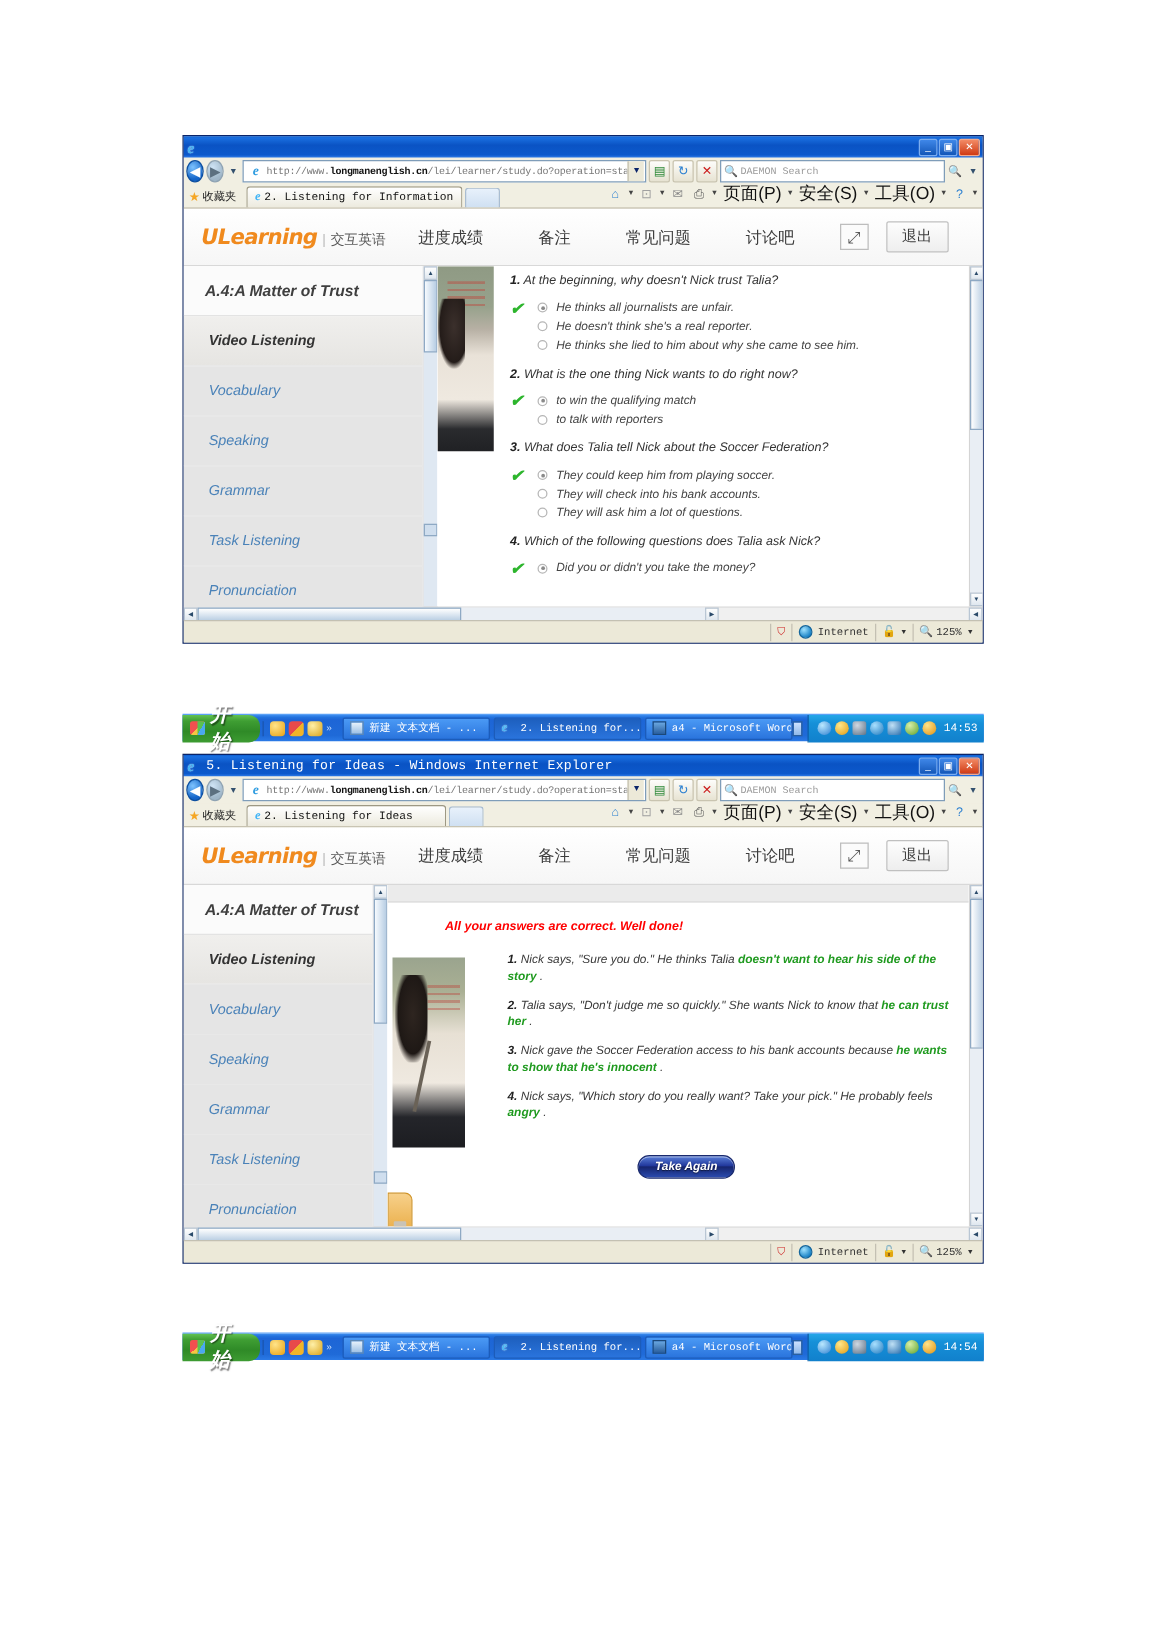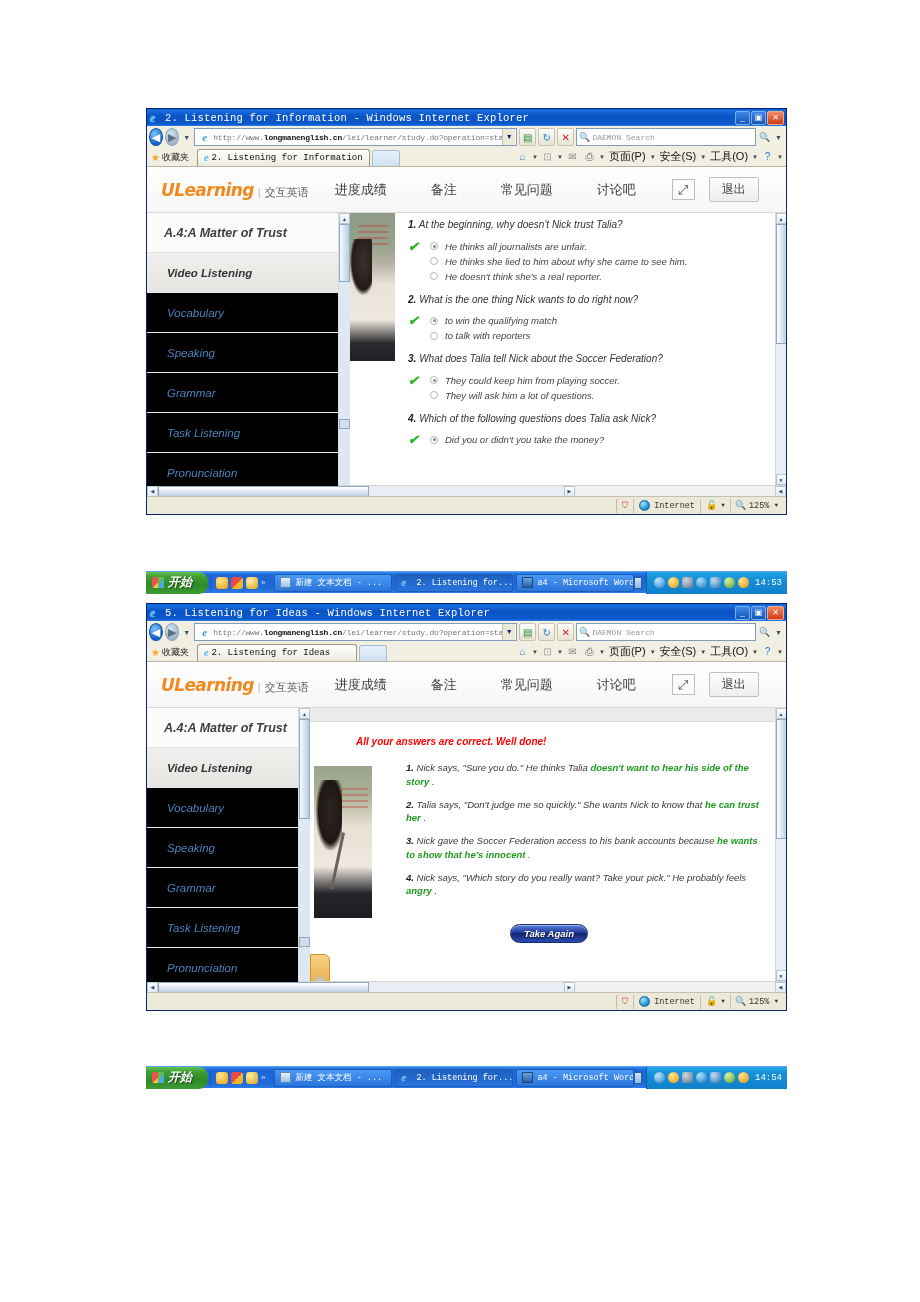--- a/index.html
+++ b/index.html
@@ -113,21 +113,21 @@
     display:flex; align-items:center; gap:3px; padding:0 6px;
     font-size:9px; color:#111; font-family:"Liberation Mono",monospace;
     white-space:nowrap; overflow:hidden; margin-left:4px;
   }
   .tab-new {
     width:28px;height:16px;background:linear-gradient(to bottom,#e8f1fb,#cfe0f2);
     border:1px solid #a9bdd2;border-bottom:none;border-radius:3px 3px 0 0; margin-left:2px;
   }
   .cmdbar { margin-left:auto; display:flex; align-items:center; gap:2px; padding:0 3px 2px 0; font-size:9px; color:#111;}
   .cmd-ic { width:15px;height:14px; display:flex;align-items:center;justify-content:center; font-size:10px; }
-  .cmd-txt { padding:0 2px; white-space:nowrap; font-size:11px;}
+  .cmd-txt { padding:0 2px; white-space:nowrap; font-size:14px;}
   .cmd-ar { font-size:6px; color:#444; }
 
   
   .ie-content { background:#fff; position:relative; overflow:hidden; }
   #window-1 .ie-content { height: 329px; }
   #window-2 .ie-content { height: 330px; }
 
   
   .ul-header {
     height: 46px; background: linear-gradient(to bottom,#ffffff,#f6f6f6);
@@ -165,21 +165,21 @@
   .side-title {
     height: 40px; display:flex; align-items:center; padding-left:17px;
     font-size:12.5px; font-weight:bold; color:#3f3f3f;
     border-bottom:1px solid #e3e3e3;
     background:#fbfbfb;
   }
   .side-item {
     height: 40px; display:flex; align-items:center; padding-left:20px;
     font-size:11.5px; color:#4a82b8;
     border-bottom:1px solid #e8e8e8;
-    background:#000000;
+    background:#e5e5e5;
   }
   .side-item.active { color:#333; font-weight:bold; background:linear-gradient(to bottom,#f0efed,#e6e5e2); }
 
   
   .main-region { flex:1 1 auto; position:relative; background:#fff; display:flex; }
   .vscroll {
     width: 11px; background:#f0f0f0; border-left:1px solid #d4d4d4;
     display:flex; flex-direction:column; align-items:center; flex:0 0 auto;
   }
   .vs-arrow { width:11px;height:11px; background:linear-gradient(to bottom,#fefefe,#dfe7ef);
@@ -308,23 +308,22 @@
     background: linear-gradient(to bottom, #3d8df0 0%, #2272dd 9%, #1d65d6 18%, #1f6ad8 78%, #2b7ae6 100%);
     display:flex; align-items:center; border-top:1px solid #5aa0f5;
   }
   #taskbar-1 { top: 571px; }
   #taskbar-2 { top: 1066px; }
   .start-btn {
     height:22px; min-width:62px; padding:0 10px 0 6px;
     background: linear-gradient(to bottom, #62c252 0%, #3f9e33 22%, #2f8a27 60%, #3d9c32 100%);
     border-radius: 0 9px 9px 0;
     display:flex; align-items:center; gap:4px;
-    color:#fff; font-size:12px; font-weight:bold; font-style:italic;
+    color:#fff; font-size:16px; font-weight:bold; font-style:italic;
     text-shadow: 1px 1px 1px rgba(0,0,0,.5);
-    text-align: right;
   }
   .win-flag {
     width:12px;height:11px;
     background:
       linear-gradient(to bottom right, #f24f4f 0 50%, #f5c542 50% 100%);
     border-radius:2px; position:relative; flex:0 0 auto;
   }
   .win-flag::after{content:"";position:absolute;right:0;top:0;width:50%;height:100%;
      background:linear-gradient(to bottom right,#5bc14f 0 50%,#4aa8f0 50% 100%);border-radius:0 2px 2px 0;}
   .qlaunch { display:flex; align-items:center; gap:3px; padding:0 5px; border-left:1px solid #1a54ad; margin-left:2px;}
@@ -363,21 +362,20 @@
 <body>
 
 <div class="page">
 
   <div class="watermark">www.bdocx.com</div>
 
   <div class="ie-window" id="window-1">
 
     <div class="titlebar">
       <span class="titlebar-icon ie-e">e</span>
-      <span class="titlebar-text">2. Listening for Information - Windows Internet Explorer</span>
       <span class="title-btns">
         <span class="tbtn min">_</span>
         <span class="tbtn max">▣</span>
         <span class="tbtn close">✕</span>
       </span>
     </div>
 
     <div class="addr-row">
       <span class="navbtn back">◀</span>
       <span class="navbtn fwd">▶</span>
@@ -496,25 +494,25 @@
                   <b>1.</b>
                   <span>At the beginning, why doesn't Nick trust Talia?</span>
                 </div>
                 <div class="opt-row">
                   <span class="tick">✔</span>
                   <span class="radio sel"></span>
                   <span class="opt-text">He thinks all journalists are unfair.</span>
                 </div>
                 <div class="opt-row">
                   <span class="radio"></span>
-                  <span class="opt-text">He thinks she lied to him about why she came to see him.</span>
+                  <span class="opt-text">He doesn't think she's a real reporter.</span>
                 </div>
                 <div class="opt-row">
                   <span class="radio"></span>
-                  <span class="opt-text">He doesn't think she's a real reporter.</span>
+                  <span class="opt-text">He thinks she lied to him about why she came to see him.</span>
                 </div>
               </div>
 
               <div class="q-block">
                 <div class="q-text">
                   <b>2.</b>
                   <span>What is the one thing Nick wants to do right now?</span>
                 </div>
                 <div class="opt-row">
                   <span class="tick">✔</span>
@@ -529,20 +527,24 @@
 
               <div class="q-block">
                 <div class="q-text">
                   <b>3.</b>
                   <span>What does Talia tell Nick about the Soccer Federation?</span>
                 </div>
                 <div class="opt-row">
                   <span class="tick">✔</span>
                   <span class="radio sel"></span>
                   <span class="opt-text">They could keep him from playing soccer.</span>
+                </div>
+                <div class="opt-row">
+                  <span class="radio"></span>
+                  <span class="opt-text">They will check into his bank accounts.</span>
                 </div>
                 <div class="opt-row">
                   <span class="radio"></span>
                   <span class="opt-text">They will ask him a lot of questions.</span>
                 </div>
               </div>
 
               <div class="q-block">
                 <div class="q-text">
                   <b>4.</b>

